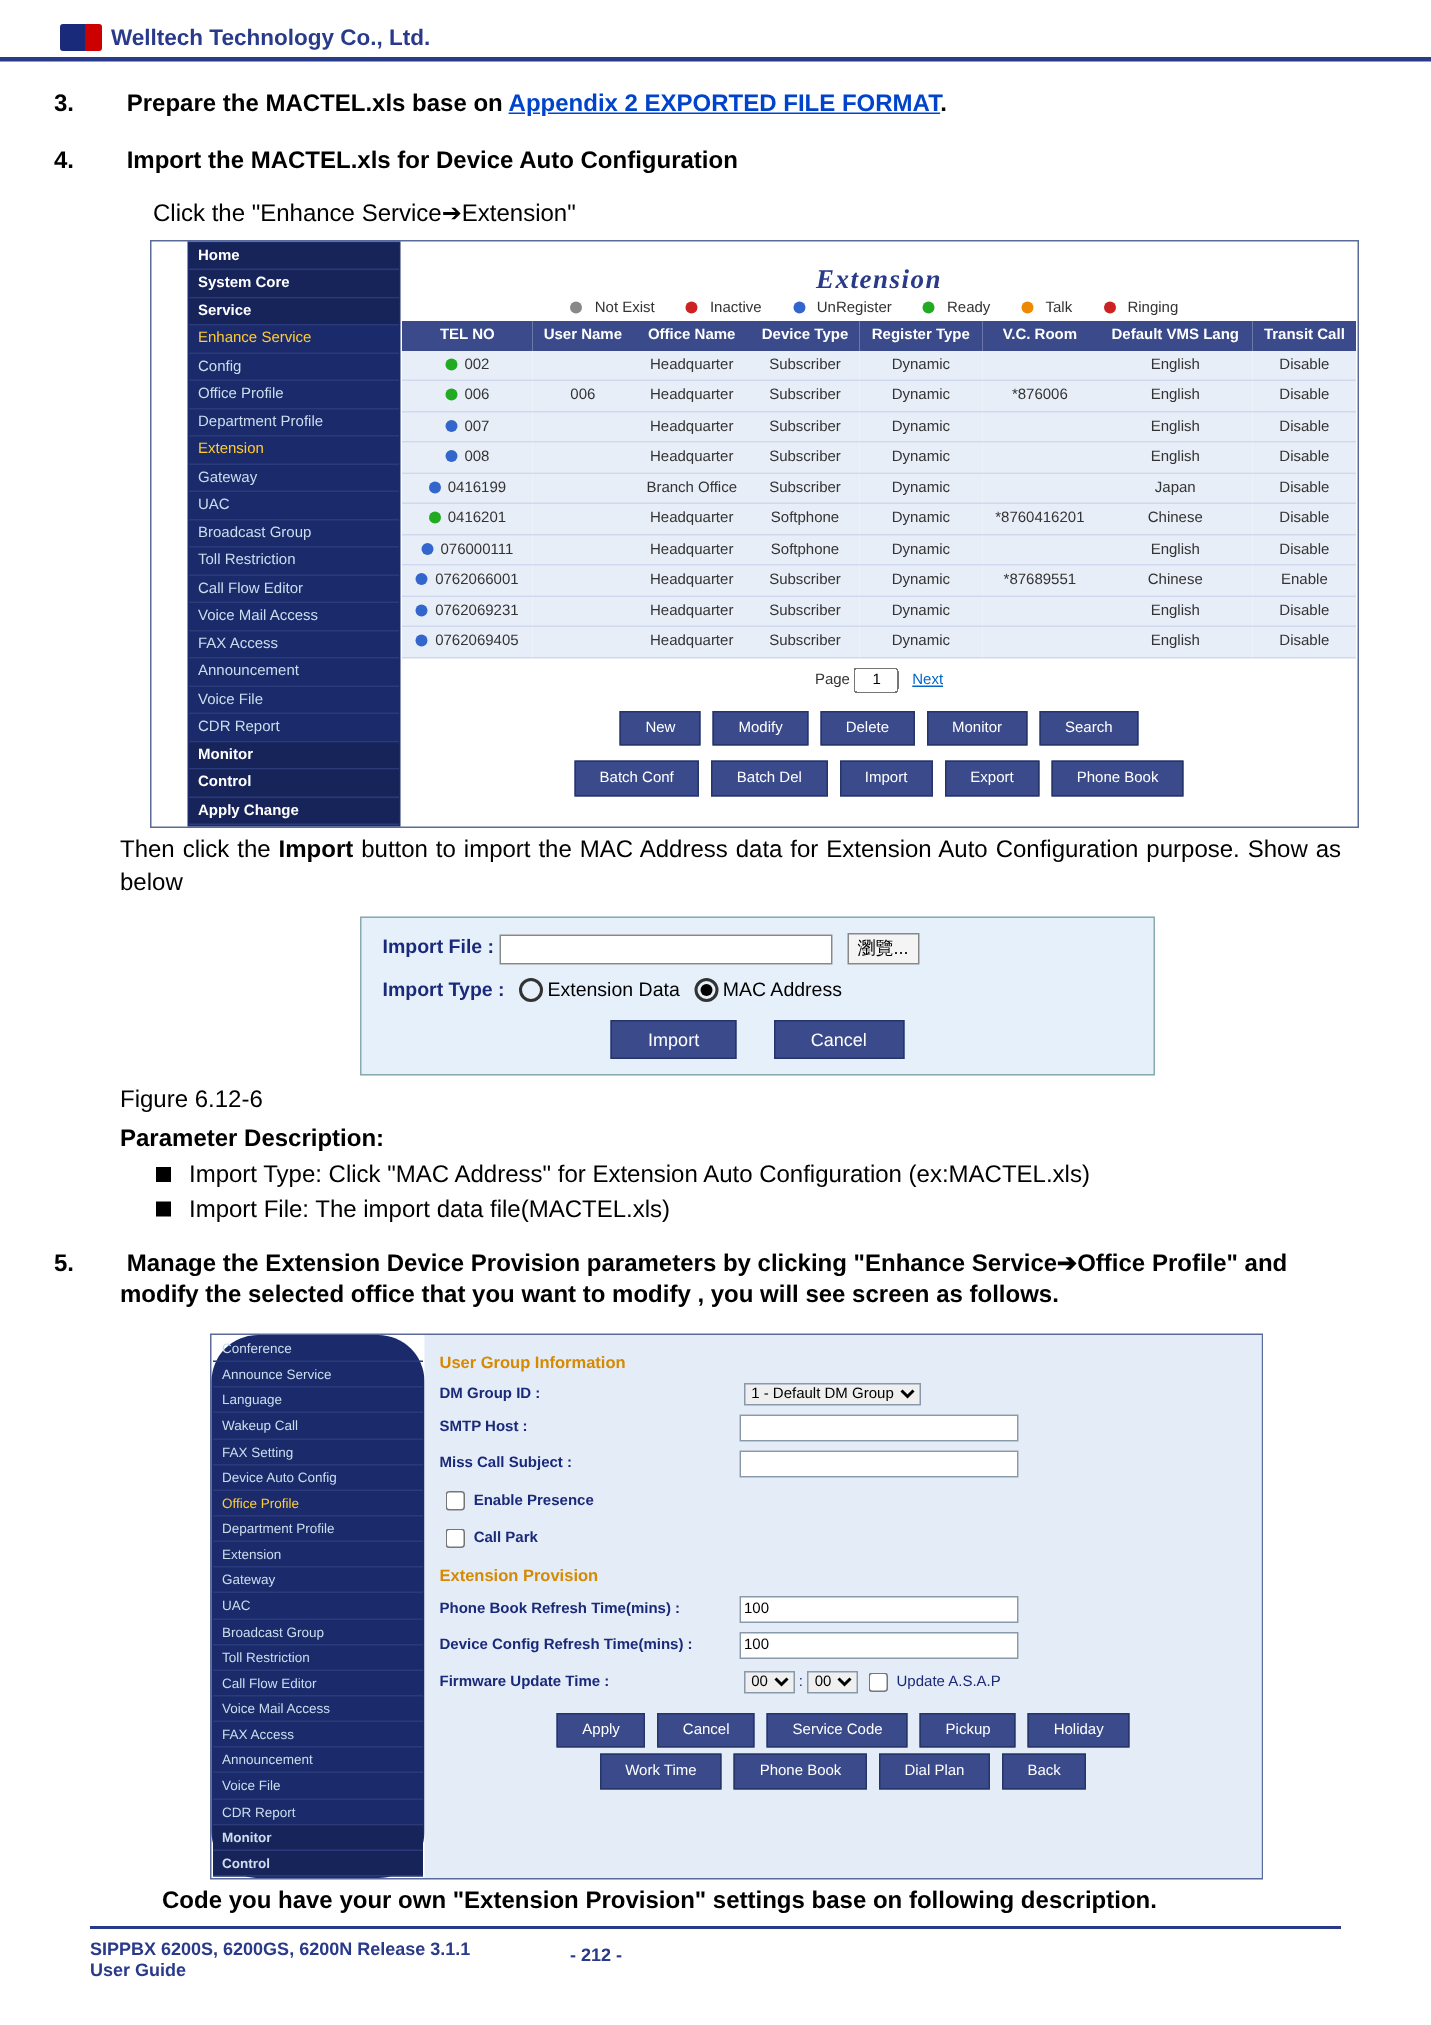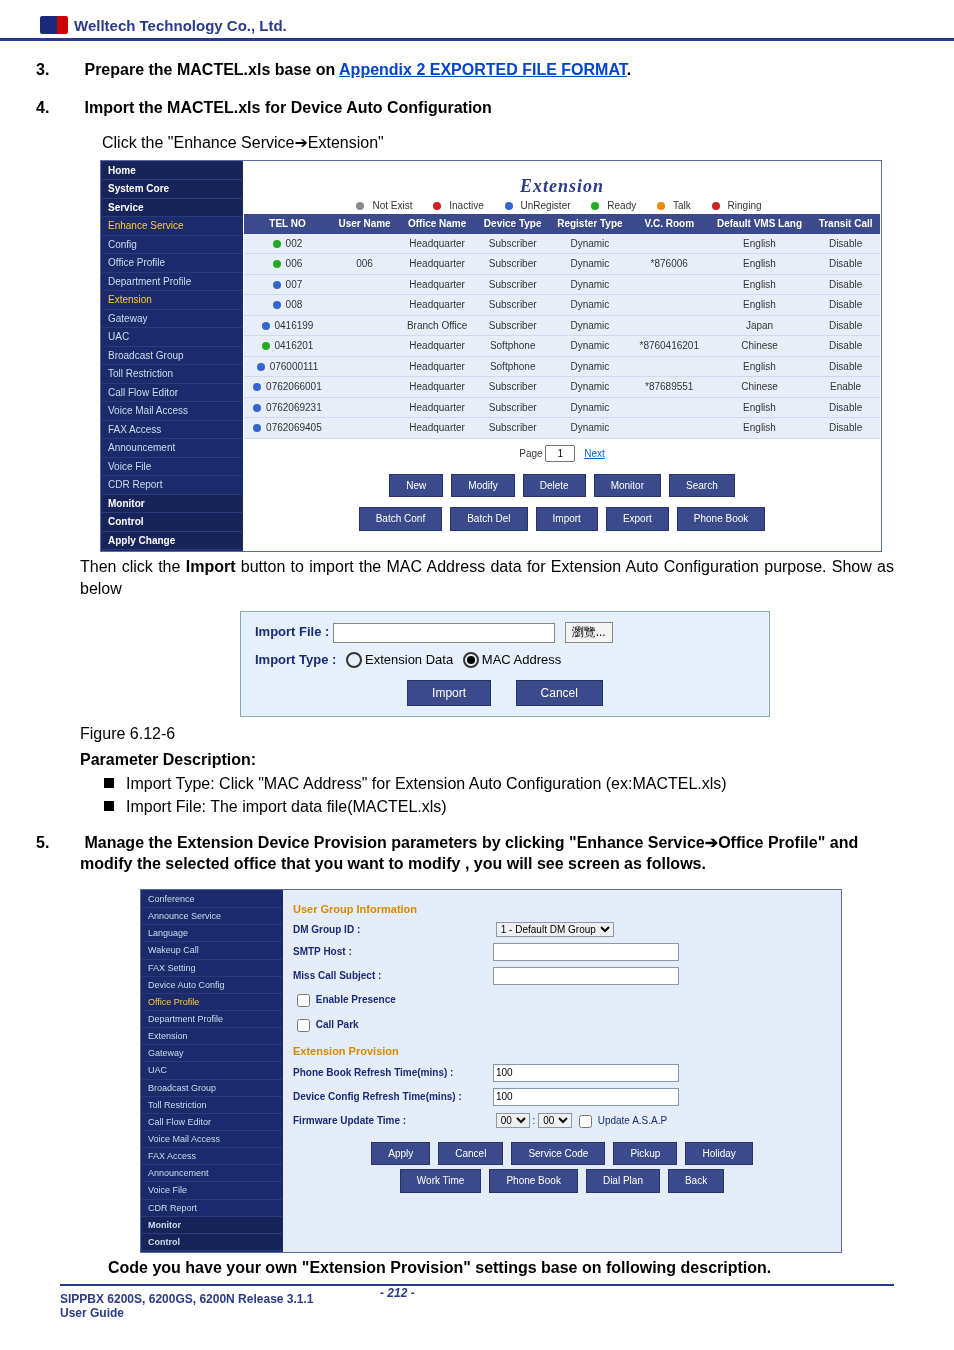--- a/index.html
+++ b/index.html
@@ -7,21 +7,21 @@
 .hdr{border-bottom:3px solid #2a3a8a;padding:16px 40px 4px 40px;display:flex;align-items:center;font-size:15px;font-weight:bold;color:#2a3a8a;}
 .logo{width:28px;height:18px;background:linear-gradient(90deg,#1a2a7a 60%,#c00 60%);margin-right:6px;border-radius:2px;}
 .content{padding:18px 60px 0 80px;font-size:16px;line-height:1.35;}
 .step-no{display:inline-block;width:22px;font-weight:bold;}
 .step-title{font-weight:bold;}
 .step-block{margin:0 0 14px -22px;padding-left:22px;text-indent:-22px;}
 .link{color:#0044cc;text-decoration:underline;font-weight:bold;}
 .subline{margin-left:22px;font-size:16px;}
 .shot{margin:6px 0 2px 20px;border:1px solid #5a6a9a;font-size:10px;color:#333;}
 table{border-collapse:collapse;}
-.shot1{width:780px;}
+.shot1{width:780px;padding-left:24px;}
 .sidebar{width:140px;background:#1a2a6a;color:#cde;vertical-align:top;font-size:10px;}
 .sidebar div{padding:2px 6px;border-bottom:1px solid #2a3a7a;}
 .sidebar .sec{background:#16245a;color:#fff;font-weight:bold;}
 .sidebar .hl{color:#ffcc33;}
 .ext-title{font:italic bold 18px Georgia,serif;color:#2a3a8a;text-align:center;padding:4px 0 2px;letter-spacing:1px;}
 .legend{text-align:center;font-size:10px;padding-bottom:2px;}
 .legend span{margin:0 6px;}
 .dot{display:inline-block;width:8px;height:8px;border-radius:50%;vertical-align:middle;margin-right:2px;}
 .d-gray{background:#888;} .d-red{background:#c22;} .d-blue{background:#36c;} .d-green{background:#2a2;} .d-orange{background:#e80;}
 .grid th{background:#3a4a8a;color:#fff;padding:3px 4px;font-size:10px;white-space:nowrap;}
@@ -51,21 +51,21 @@
 .side2 div{color:#cde;padding:2px 6px;border-bottom:1px solid #2a3a7a;}
 .form-area{background:#e4ecf7;vertical-align:top;padding:6px 10px;font-size:10px;color:#1a2a7a;}
 .fa-row{padding:3px 0;}
 .fa-row .lab{display:inline-block;width:200px;font-weight:bold;}
 .fa-row input[type=text]{width:180px;height:14px;border:1px solid #89a;font-size:10px;}
 .fa-row select{font-size:10px;border:1px solid #89a;}
 .sec-title{color:#d68a00;font-weight:bold;padding:6px 0 2px;font-size:11px;}
 .cb{vertical-align:middle;}
 .btnrow2{text-align:center;padding:8px 0 4px;}
 .footer{position:absolute;bottom:30px;left:60px;right:60px;border-top:2px solid #2a3a8a;padding-top:6px;font-size:12px;color:#2a3a8a;font-weight:bold;}
-.footer .pg{position:absolute;left:320px;top:0;font-style:italic;}
+.footer .pg{position:absolute;left:320px;top:10px;}
 </style>
 </head>
 <body>
 
 <div class="page">
   <div class="hdr">
     <span class="logo"></span>
     <span>Welltech Technology Co., Ltd.</span>
   </div>
 
@@ -279,21 +279,21 @@
 
     <div class="step-block">
       <span class="step-no">5.</span>
       <span class="step-title" style="text-align:justify;">Manage the Extension Device Provision parameters by clicking "Enhance Service➔Office Profile" and modify the selected office that you want to modify , you will see screen as follows.</span>
     </div>
 
     <div class="shot shot2">
       <table style="width:100%;">
         <tbody>
             <tr>
-          <td class="side2" id="side2" style="width:140px;">
+          <td class="side2" id="side2" style="width:140px;border-radius:31px;">
                 <div>Conference</div>
                 <div>Announce Service</div>
                 <div>Language</div>
                 <div>Wakeup Call</div>
                 <div>FAX Setting</div>
                 <div>Device Auto Config</div>
                 <div style="color: rgb(255, 204, 51);">Office Profile</div>
                 <div>Department Profile</div>
                 <div>Extension</div>
                 <div>Gateway</div>

